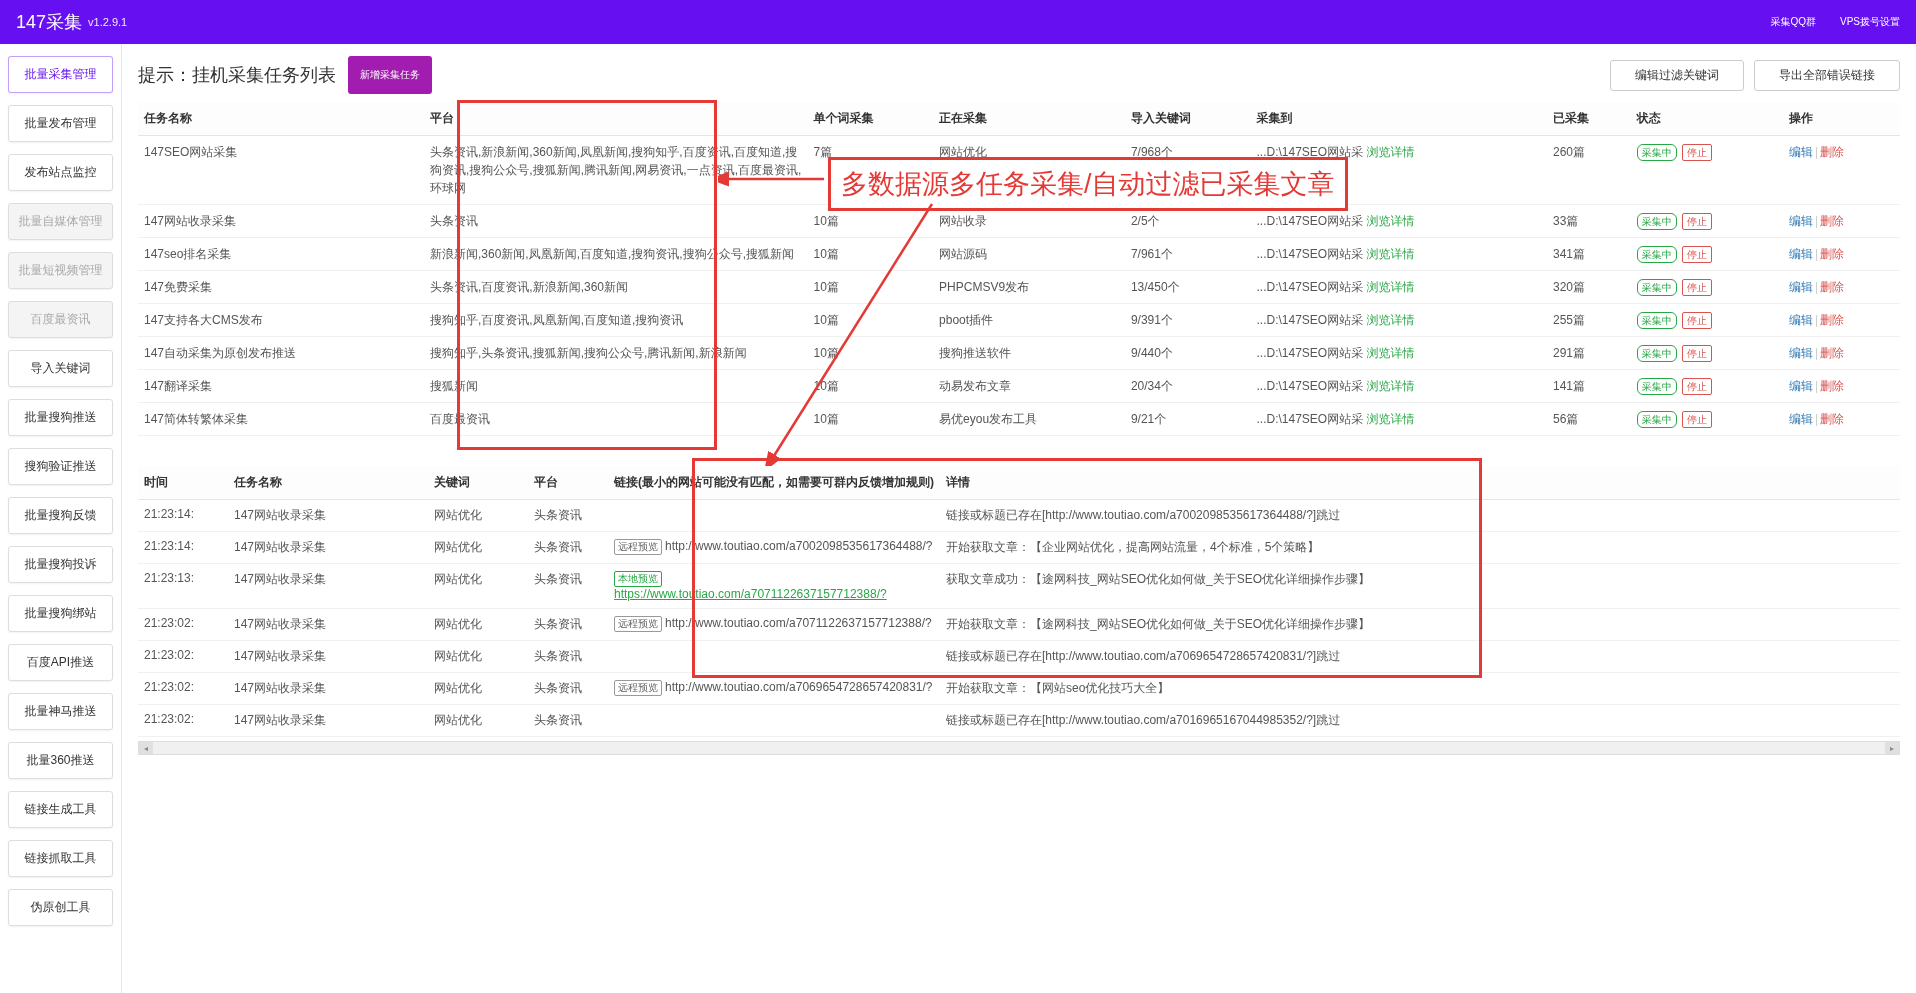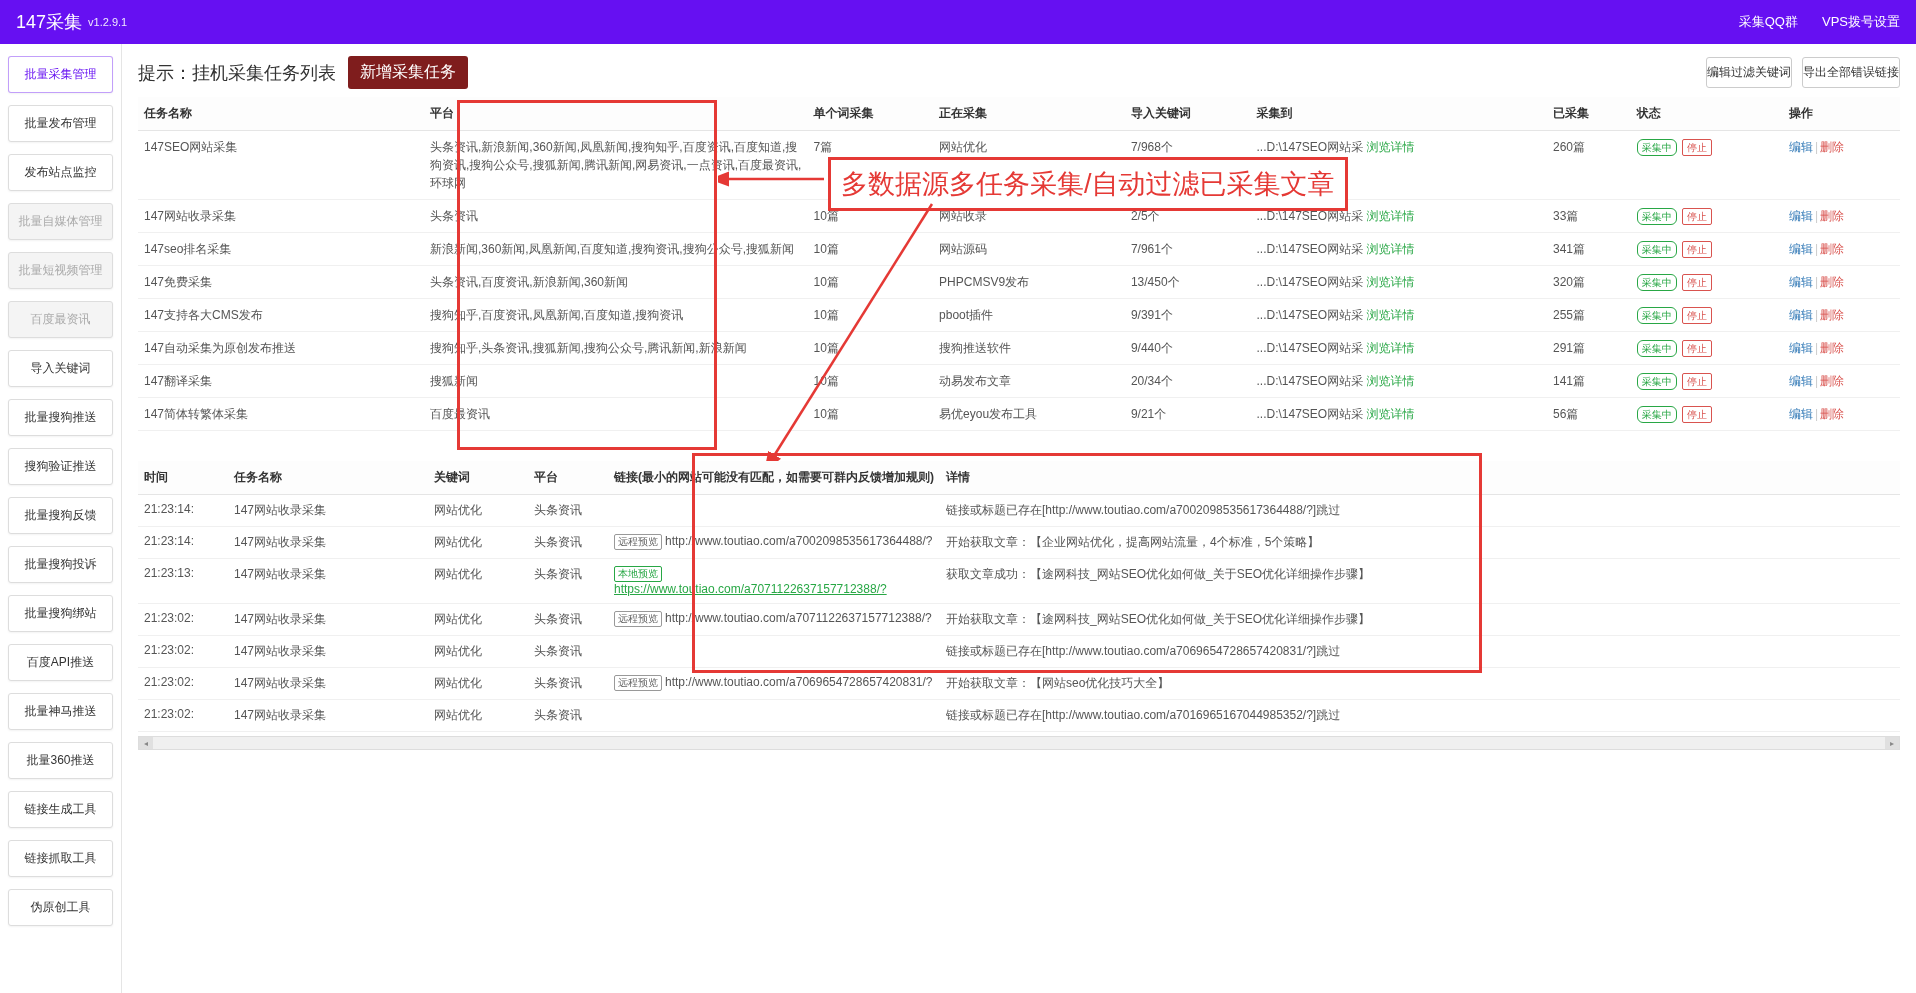--- a/index.html
+++ b/index.html
@@ -1,31 +1,31 @@
 <!DOCTYPE html>
 <html><head>
   <meta charset="utf-8">
   <style>
     * { margin: 0; padding: 0; box-sizing: border-box; }
     body { font-family: "Microsoft YaHei", -apple-system, sans-serif; font-size: 12px; color: #333; background: #fff; }
     .header { background: #6610f2; color: #fff; height: 44px; display: flex; align-items: center; padding: 0 16px; }
     .header-title { font-size: 18px; font-weight: 400; }
     .header-version { font-size: 11px; margin-left: 6px; opacity: 0.9; }
     .header-right { margin-left: auto; display: flex; gap: 24px; }
-    .header-link { color: #fff; cursor: pointer; font-size: 13px; }
+    .header-link { color: #fff; cursor: pointer; font-size: 10px; }
     .layout { display: flex; height: calc(100vh - 44px); }
     .sidebar { width: 122px; border-right: 1px solid #e5e5e5; padding: 12px 8px; overflow-y: auto; background: #fff; }
     .sidebar-btn { display: block; width: 100%; padding: 9px 0; margin-bottom: 12px; background: #fff; border: 1px solid #ddd; border-radius: 3px; text-align: center; font-size: 12px; cursor: pointer; color: #333; box-shadow: 0 1px 2px rgba(0,0,0,.05); }
     .sidebar-btn.active { color: #6610f2; border-color: rgba(102,16,242,.4); }
     .sidebar-btn.disabled { color: #aaa; background: #f4f4f4; }
     .main { flex: 1; overflow: hidden; display: flex; flex-direction: column; padding: 0; }
     .toolbar { display: flex; align-items: center; padding: 12px 16px 8px; gap: 12px; }
     .hint-label { font-size: 18px; color: #333; }
-    .btn-primary { background: #7f1d1d; color: #fff; border: none; padding: 6px 12px; border-radius: 3px; font-size: 16px; cursor: pointer; }
-    .btn-outline { background: #fff; border: 1px solid #ccc; padding: 6px 0; border-radius: 3px; font-size: 12px; cursor: pointer; color: #333; }
+    .btn-primary { background: #a21caf; color: #fff; border: none; padding: 12px 12px; border-radius: 3px; font-size: 10px; cursor: pointer; }
+    .btn-outline { background: #fff; border: 1px solid #ccc; padding: 6px 24px; border-radius: 3px; font-size: 12px; cursor: pointer; color: #333; }
     .toolbar-right { margin-left: auto; display: flex; gap: 10px; }
     table { width: calc(100% - 32px); margin: 0 16px; border-collapse: collapse; font-size: 12px; }
     th { text-align: left; padding: 8px 6px; border-bottom: 1px solid #e5e5e5; font-weight: 600; color: #333; background: #fdfdfd; white-space: nowrap; }
     td { padding: 7px 6px; border-bottom: 1px solid #f0f0f0; vertical-align: top; color: #555; }
     .t1 td { line-height: 1.5; }
     .col-platform { max-width: 220px; }
     .link-green { color: #28a745; cursor: pointer; }
     .status-badge { display: inline-block; border: 1px solid #28a745; color: #28a745; padding: 0 4px; font-size: 10px; border-radius: 6px; margin-right: 2px; }
     .stop-badge { display: inline-block; border: 1px solid #d9534f; color: #d9534f; padding: 0 4px; font-size: 10px; border-radius: 2px; cursor: pointer; }
     .op-link { color: #337ab7; cursor: pointer; }

